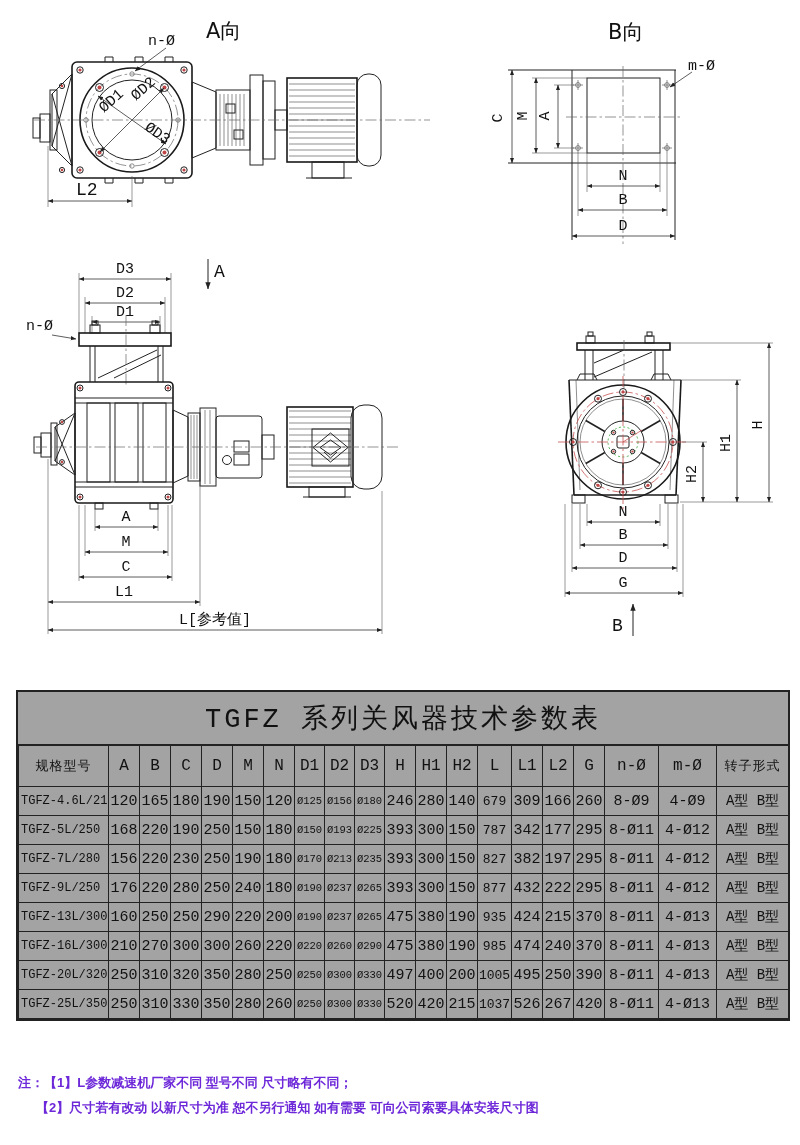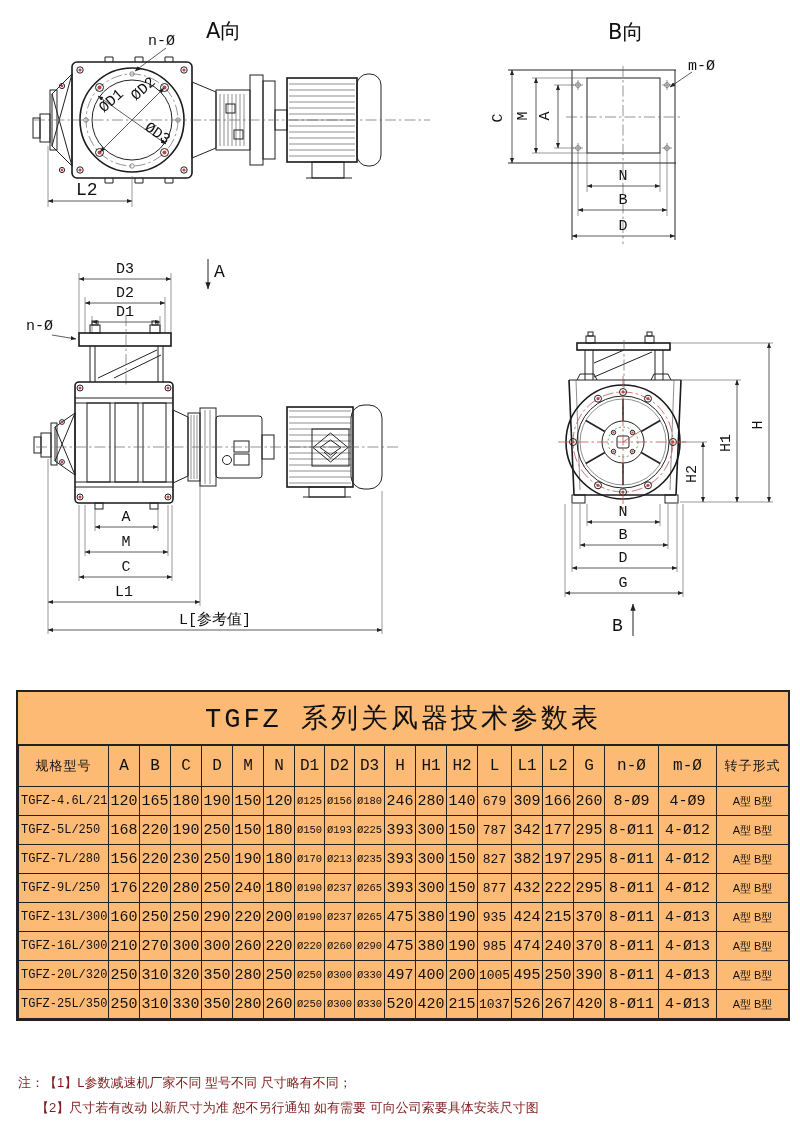--- a/index.html
+++ b/index.html
@@ -15,42 +15,42 @@
   .cl{stroke:#666;stroke-width:.7;fill:none;stroke-dasharray:11 3 2.5 3}
   .clr{stroke:#c65050;stroke-width:.8;fill:none;stroke-dasharray:11 3 2.5 3}
   .grn{stroke:#44aa44;stroke-width:.9;fill:none;stroke-dasharray:2 2.4}
   .rd{fill:#c04545}
   svg text{font-family:"Liberation Mono","DejaVu Sans Mono",monospace;fill:#111;font-size:15px}
   svg text.cjk{font-family:"DejaVu Sans","Liberation Sans",sans-serif}
   .t22{font-size:21px}
   .t18{font-size:18px}
   .mid{text-anchor:middle}
   
-  .spec{position:absolute;left:16px;top:690px;width:770px;border:2px solid #222;background:#fdba74;box-sizing:content-box}
+  .spec{position:absolute;left:16px;top:690px;width:770px;border:2px solid #222;background:#a3a3a3;box-sizing:content-box}
   .tbl-title{height:52px;border-bottom:1px solid #222;display:flex;align-items:center;justify-content:center;
              font-size:27px;letter-spacing:3px;font-family:"Liberation Mono","DejaVu Sans",sans-serif;}
   .spec table{width:770px;border-collapse:collapse;table-layout:fixed}
   .spec col:nth-child(1){width:90px}
   .spec col:nth-child(n+2){width:31px}
   .spec col:nth-child(8),.spec col:nth-child(9),.spec col:nth-child(10){width:30px}
   .spec col:nth-child(14){width:34px}
   .spec col:nth-child(18){width:54px}
   .spec col:nth-child(19){width:58px}
   .spec col:nth-child(20){width:72px}
   .spec th,.spec td{border:1px solid #222;text-align:center;overflow:hidden;white-space:nowrap;padding:0;
                     font-family:"Liberation Mono","DejaVu Sans Mono",monospace}
   .spec th{height:40px;font-size:16px;font-weight:normal}
   .spec th:first-child,.spec th:last-child{font-size:13px;letter-spacing:1px;font-family:"DejaVu Sans",sans-serif}
   .spec td{height:28px;font-size:15px}
   .spec td:first-child{font-size:12px;text-align:left;padding-left:2px}
   .spec td:nth-child(8),.spec td:nth-child(9),.spec td:nth-child(10){font-size:10.5px}
   .spec td:nth-child(14){font-size:13px}
-  .spec td:last-child{font-size:11px;font-family:Liberation Sans, sans-serif}
+  .spec td:last-child{font-size:14px;font-family:Liberation Mono, monospace}
   
-  .notes{position:absolute;left:18px;top:1070px;font-size:13px;font-weight:normal;line-height:25px;color:#7f1d1d}
+  .notes{position:absolute;left:18px;top:1070px;font-size:13px;font-weight:bold;line-height:25px;color:#6d28d9}
   .note2{margin-left:18px}
 </style>
 </head>
 <body>
 
 <div class="page">
 
   <svg style="left:20px;top:8px" width="430" height="245" viewBox="0 0 430 245">
     <defs>
       <marker id="mA" viewBox="0 0 10 10" refX="9.5" refY="5" markerWidth="7" markerHeight="7" orient="auto-start-reverse">

